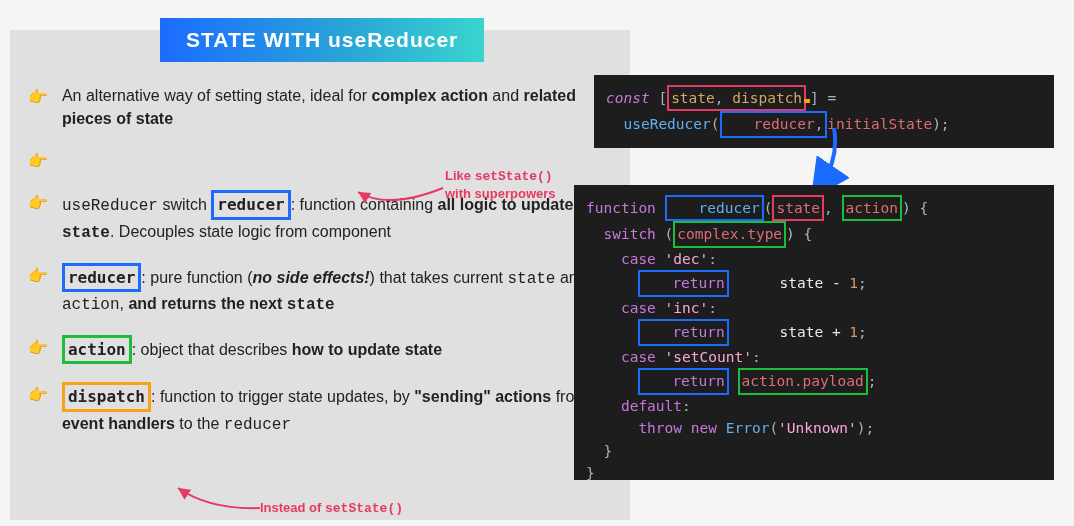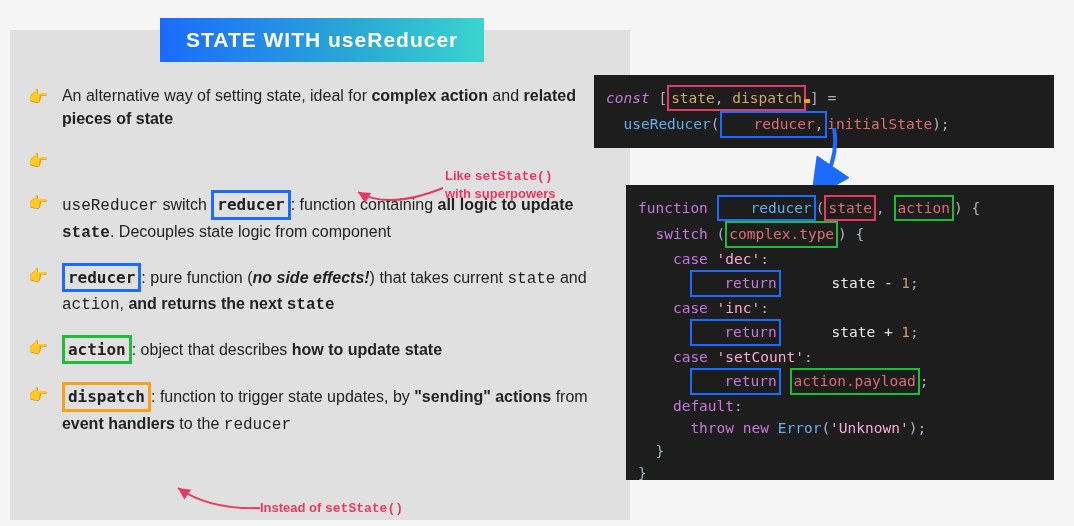--- a/index.html
+++ b/index.html
@@ -77,21 +77,21 @@
     .code-block {
       position: absolute;
       background: #1d1d1d;
       font-family: "SFMono-Regular", Consolas, monospace;
       font-size: 14.5px;
       line-height: 1.55;
       color: #e9e9e9;
       padding: 10px 12px;
     }
     .code1 { right: 20px; top: 75px; width: 460px; }
-    .code2 { right: 20px; top: 185px; width: 428px; height: 295px; }
+    .code2 { right: 20px; top: 185px; width: 480px; height: 295px; }
     
     .kw-const { color: #c678dd; font-style: italic; }
     .kw-orange { color: #d7a65f; }
     .kw-call { color: #61afef; }
     .kw-red { color: #e06c75; }
     .kw-purple { color: #c678dd; }
     .kw-str { color: #f9a8d4; }
     .kw-num { color: #d19a66; }
     .punct { color: #abb2bf; }
     .plain { color: #e9e9e9; margin-left: 42px; }

